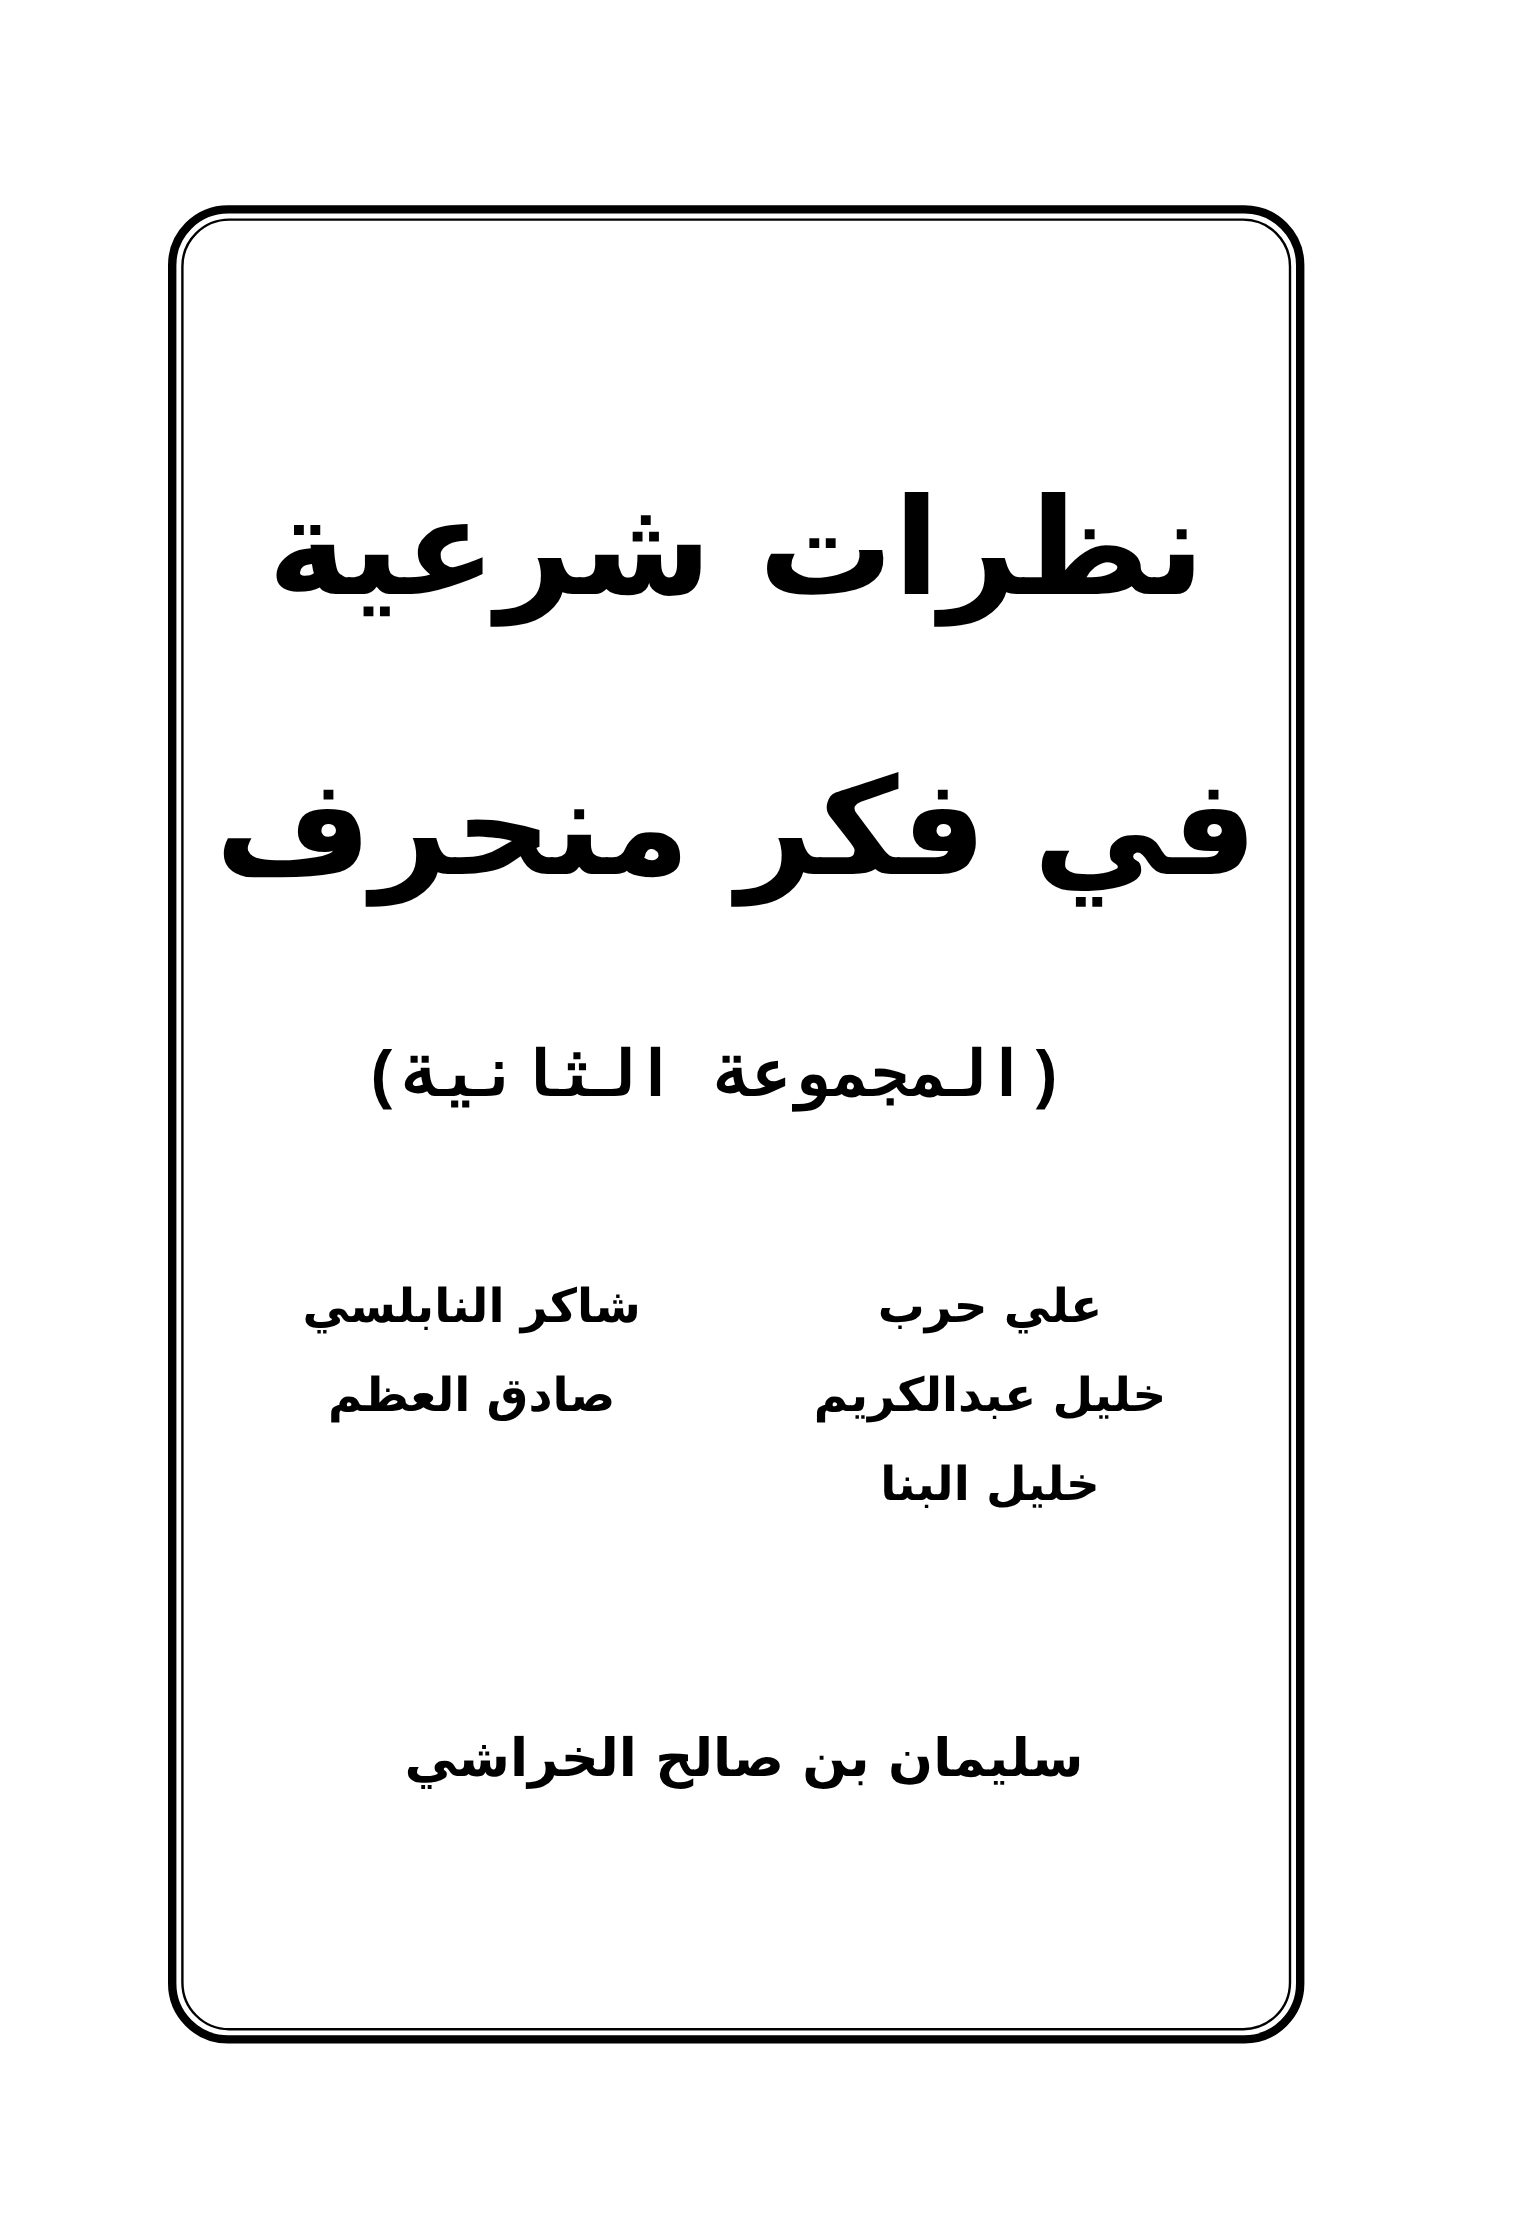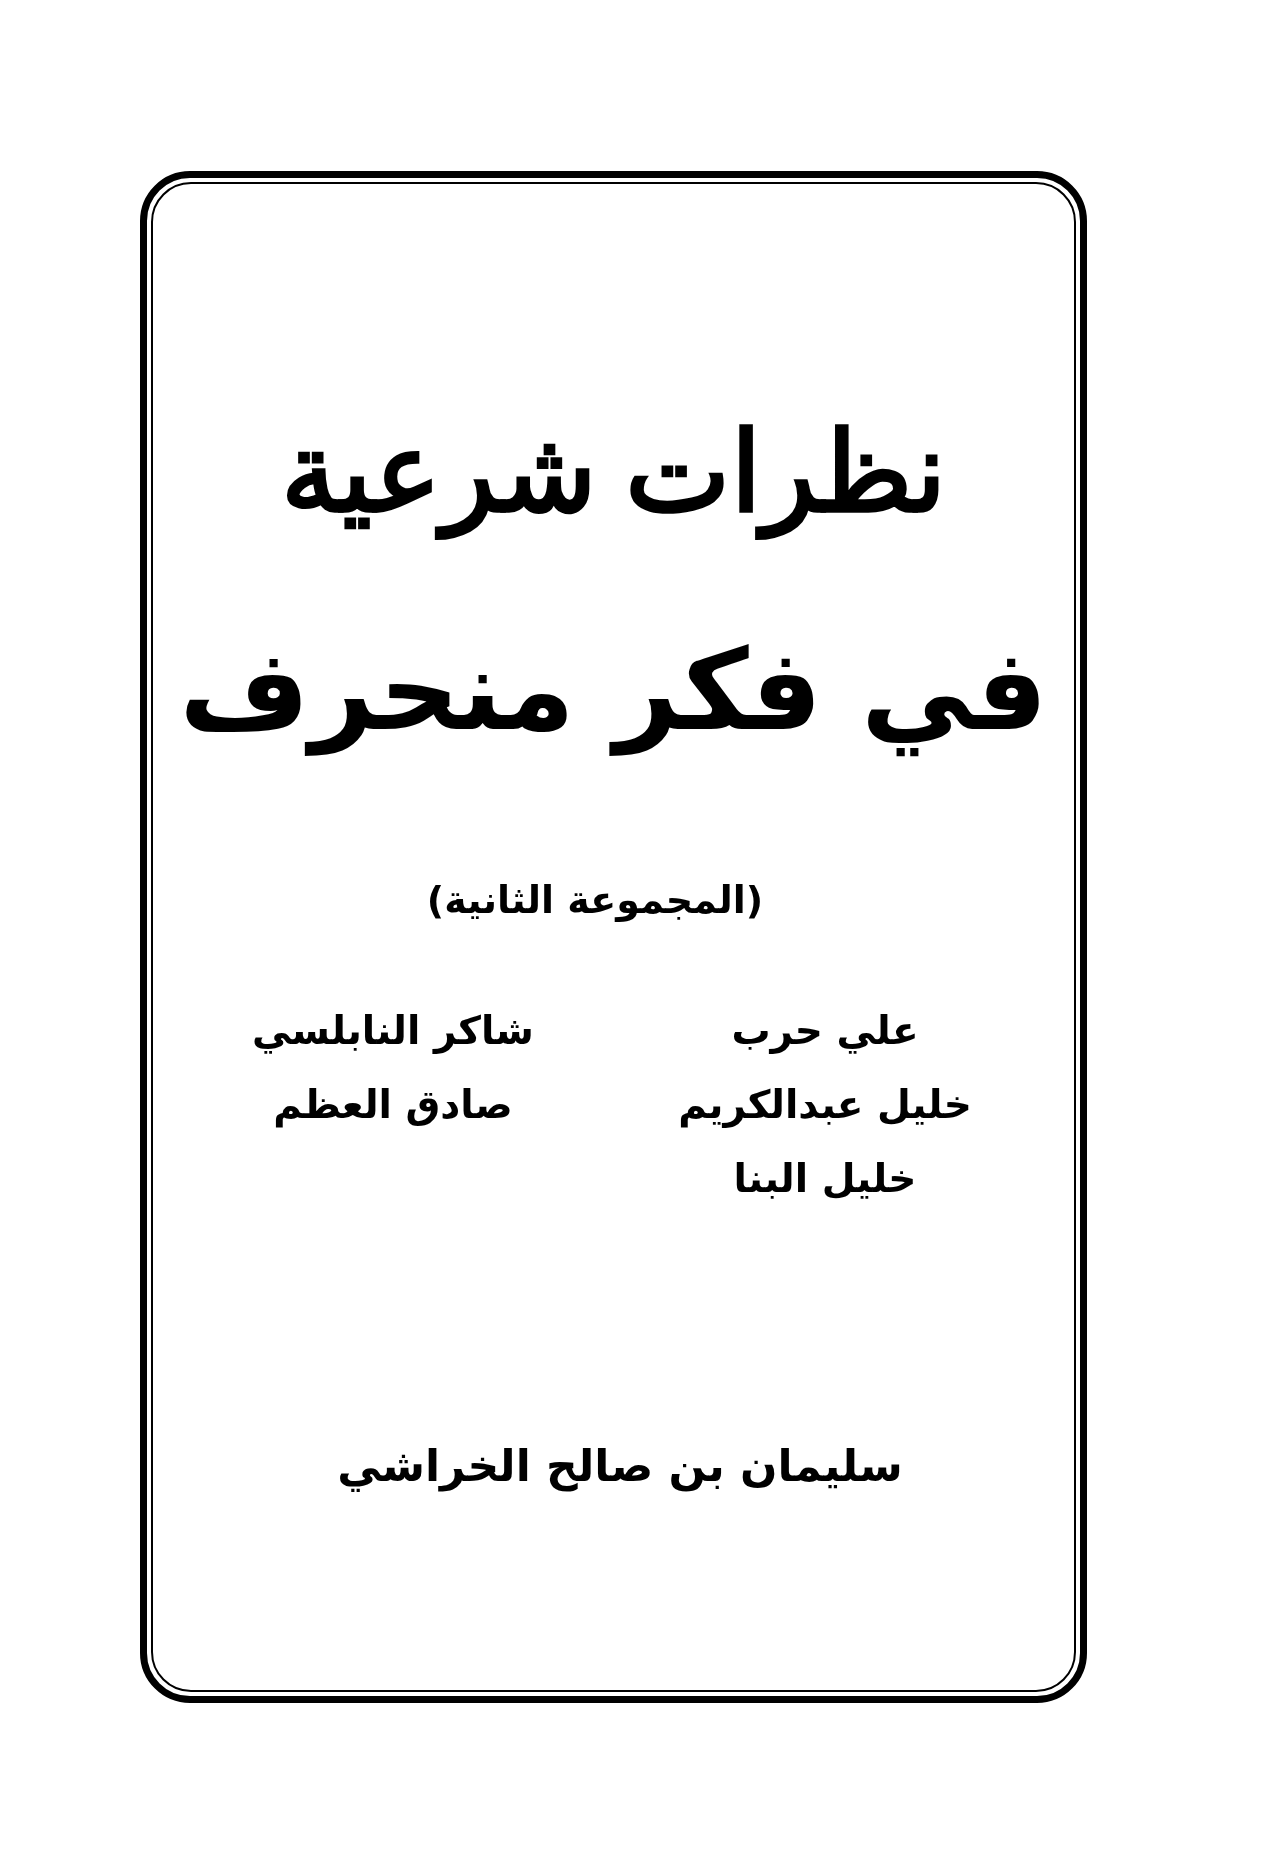--- a/index.html
+++ b/index.html
@@ -40,32 +40,33 @@
     color: #000000;
     white-space: nowrap;
   }
   .title-line {
     left: 150px;
     width: 927px;
     font-size: 112px;
     line-height: 180px;
     letter-spacing: -2px;
   }
-  .title-line-1 { top: 383px; font-family: Liberation Serif, serif; }
+  .title-line-1 { top: 367px; }
   .title-line-2 { top: 600px; }
   .subtitle {
     left: 150px;
     width: 890px;
     top: 855px;
-    font-size: 38px;
+    font-size: 54px;
     line-height: 90px;
+    font-family: Liberation Mono, monospace;
   }
   .authors-col {
     position: absolute;
-    top: 994px;
+    top: 1053px;
     width: 310px;
     text-align: center;
     font-weight: bold;
     font-size: 39px;
     line-height: 74px;
     color: #000000;
   }
   .authors-col-right { left: 670px; }
   .authors-col-left  { left: 238px; }
   .author-row { white-space: nowrap; }

